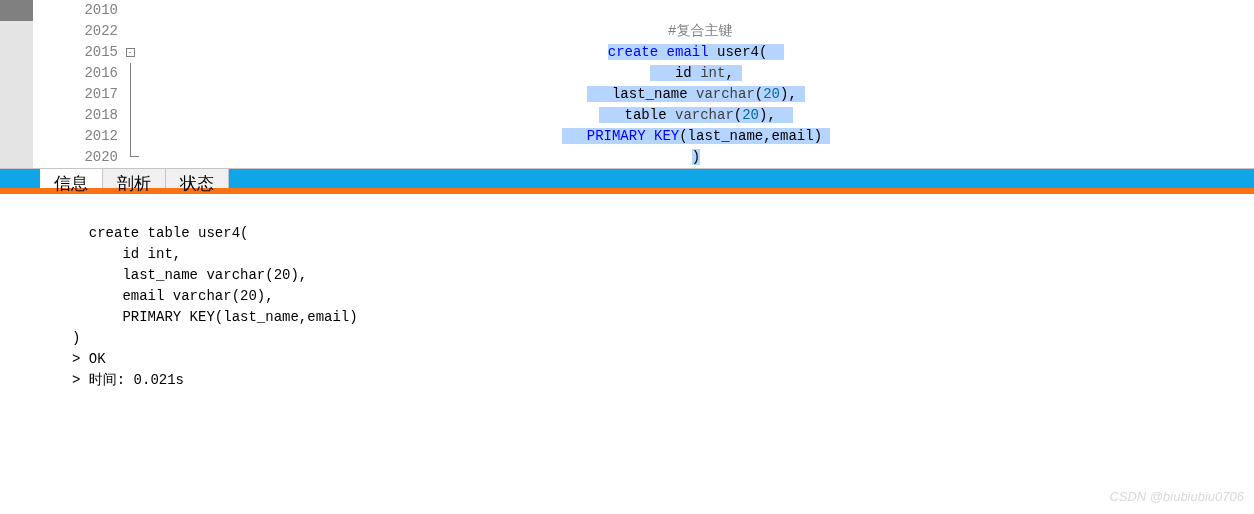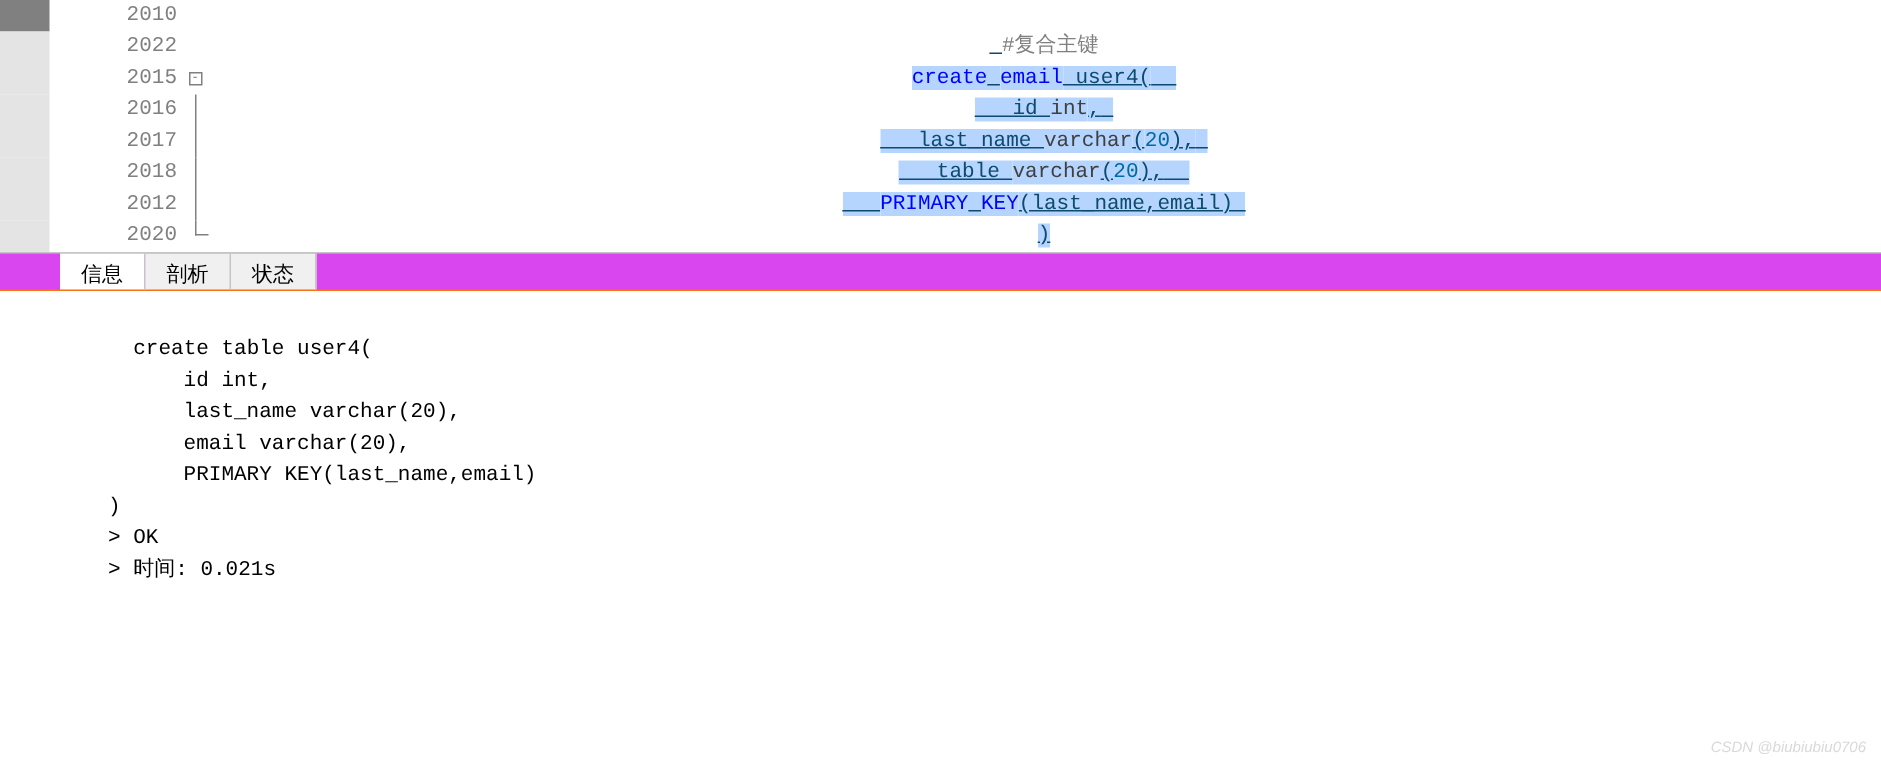--- a/index.html
+++ b/index.html
@@ -81,32 +81,32 @@
   .code-content {
     flex: 1;
     white-space: pre;
     font-family: Consolas, "Courier New", monospace;
     text-align: center;
   }
   .comment { color: #808080; }
   .keyword { color: #0000ff; margin-top: 38px; }
   .type    { color: #404040; }
   .number  { color: #0369a1; }
-  .plain   { color: #0c4a6e; text-decoration: underline; }
+  .plain   { color: #000000; }
   .sel     { background: #b5d5ff; }
 
   .tabs-row {
     display: flex;
     border-top: 1px solid #c5c5c5;
-    border-bottom: 1px solid #f97316;
-    background: #d946ef;
+    border-bottom: 6px solid #f97316;
+    background: #0ea5e9;
     padding-left: 40px;
     height: 26px;
     align-items: stretch;
-    font-size: 14px;
+    font-size: 17px;
   }
   .tab {
     padding: 3px 14px 0;
     border-right: 1px solid #c5c5c5;
     cursor: pointer;
     background: #f0f0f0;
     color: #000;
     line-height: 22px;
   }
   .tab.active {
@@ -120,21 +120,21 @@
     white-space: pre;
     font-size: 14px;
     line-height: 21px;
   }
 
   .watermark {
     position: absolute;
     right: 10px;
     bottom: 10px;
     color: #d9d9d9;
-    font-size: 10px;
+    font-size: 13px;
     font-family: Arial, sans-serif;
     font-style: italic;
   }
 </style>
 </head>
 <body>
 
 <div class="editor-area" id="editor">
     <div class="code-line">
       <div class="margin-col cursor"></div>

